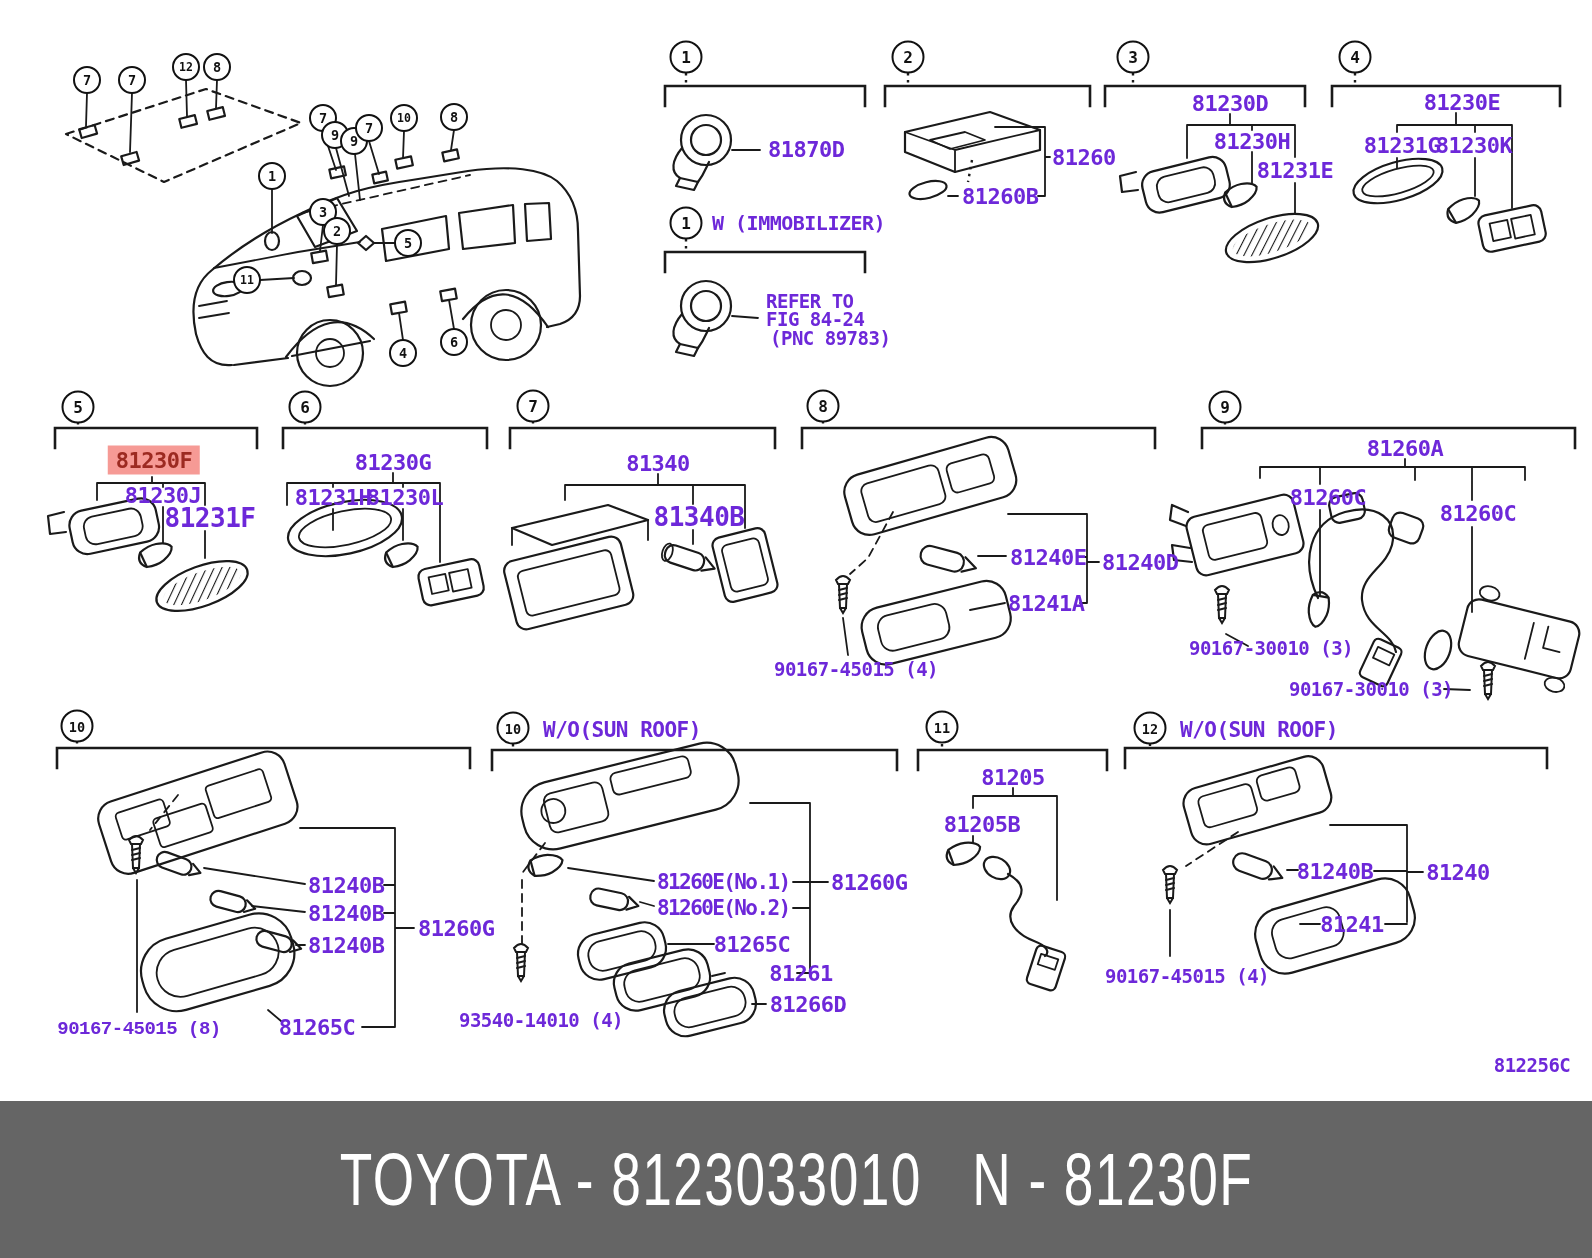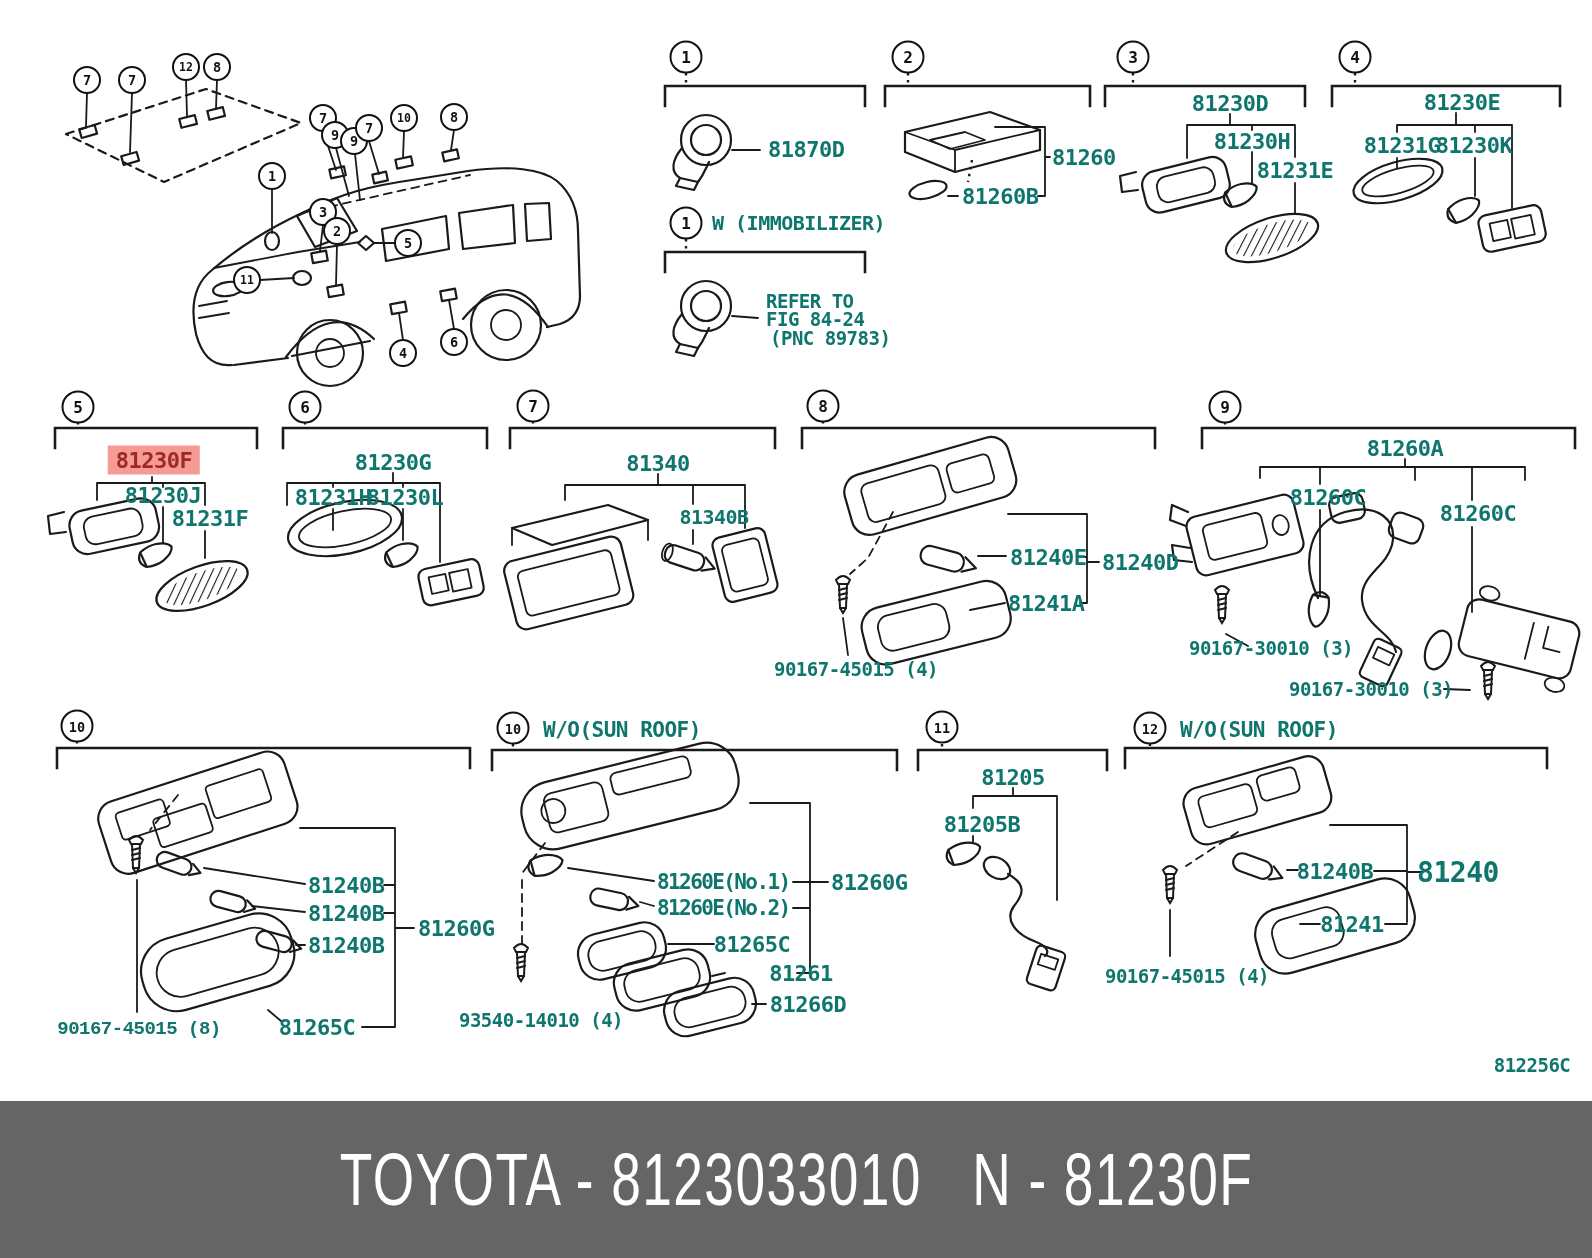--- a/index.html
+++ b/index.html
@@ -4,21 +4,21 @@
 <style>
   html,body{margin:0;padding:0;background:#fff;}
   #stage{position:relative;width:1592px;height:1258px;background:#fff;overflow:hidden;
          font-family:"DejaVu Sans Mono",monospace;}
   svg{position:absolute;left:0;top:0;}
   .ln{stroke:#1a1a1a;fill:none;stroke-width:2.2;stroke-linecap:round;stroke-linejoin:round;}
   .t{stroke:#1a1a1a;fill:none;stroke-width:1.8;stroke-linecap:round;stroke-linejoin:round;}
   .bk{stroke:#1a1a1a;fill:none;stroke-width:2.6;stroke-linecap:square;}
   .dsh{stroke-dasharray:8 6;}
   .dot{stroke:#1a1a1a;stroke-width:2.4;stroke-dasharray:2.5 4.5;fill:none;}
-  .lbl{position:absolute;font-family:"DejaVu Sans Mono",monospace;font-weight:700;color:#0f766e;
+  .lbl{position:absolute;font-family:"DejaVu Sans Mono",monospace;font-weight:700;color:#6d28d9;
        white-space:nowrap;letter-spacing:-0.5px;z-index:3;}
   .lbl.c{transform:translate(-50%,-50%);}
   .lbl.l{transform:translate(0,-50%);}
   .lbl.hl{padding:2px 8px;}
   .lbl.tight{letter-spacing:-1.6px;}
   .co{position:absolute;border:2.4px solid #111;border-radius:50%;background:#fff;z-index:3;
       display:flex;align-items:center;justify-content:center;font-weight:700;color:#111;
       transform:translate(-50%,-50%);font-family:"DejaVu Sans Mono",monospace;}
   .footer{position:absolute;left:0;top:1101px;width:1592px;height:157px;background:#656565;
           display:flex;align-items:center;justify-content:center;z-index:4;}
@@ -385,26 +385,26 @@
     <div class="lbl l" style="left: 1052px; top: 157px; font-size: 22px;">81260</div>
     <div class="lbl l" style="left: 962px; top: 196px; font-size: 22px;">81260B</div>
     <div class="lbl c" style="left: 1230px; top: 103px; font-size: 22px;">81230D</div>
     <div class="lbl c" style="left: 1252px; top: 141px; font-size: 22px;">81230H</div>
     <div class="lbl c" style="left: 1295px; top: 170px; font-size: 22px;">81231E</div>
     <div class="lbl c" style="left: 1462px; top: 102px; font-size: 22px;">81230E</div>
     <div class="lbl c" style="left: 1402px; top: 145px; font-size: 22px;">81231G</div>
     <div class="lbl c" style="left: 1474px; top: 145px; font-size: 22px;">81230K</div>
     <div class="lbl c hl" style="left: 154px; top: 460px; font-size: 22px; background: rgb(246, 154, 149); color: rgb(156, 42, 33);">81230F</div>
     <div class="lbl c" style="left: 163px; top: 495px; font-size: 22px;">81230J</div>
-    <div class="lbl c" style="left: 210px; top: 518px; font-size: 22px;">81231F</div>
+    <div class="lbl c" style="left: 210px; top: 518px; font-size: 26px;">81231F</div>
     <div class="lbl c" style="left: 393px; top: 462px; font-size: 22px;">81230G</div>
     <div class="lbl c" style="left: 333px; top: 497px; font-size: 22px;">81231H</div>
     <div class="lbl c" style="left: 405px; top: 497px; font-size: 22px;">81230L</div>
     <div class="lbl c" style="left: 658px; top: 463px; font-size: 22px;">81340</div>
-    <div class="lbl c" style="left: 714px; top: 517px; font-size: 20px;">81340B</div>
+    <div class="lbl c" style="left: 699px; top: 517px; font-size: 26px;">81340B</div>
     <div class="lbl l" style="left: 1010px; top: 557px; font-size: 22px;">81240E</div>
     <div class="lbl l" style="left: 1102px; top: 562px; font-size: 22px;">81240D</div>
     <div class="lbl l" style="left: 1008px; top: 603px; font-size: 22px;">81241A</div>
     <div class="lbl c" style="left: 856px; top: 669px; font-size: 19px;">90167-45015 (4)</div>
     <div class="lbl c" style="left: 1405px; top: 448px; font-size: 22px;">81260A</div>
     <div class="lbl c" style="left: 1328px; top: 497px; font-size: 22px;">81260C</div>
     <div class="lbl c" style="left: 1478px; top: 513px; font-size: 22px;">81260C</div>
     <div class="lbl c" style="left: 1271px; top: 648px; font-size: 19px;">90167-30010 (3)</div>
     <div class="lbl c" style="left: 1371px; top: 689px; font-size: 19px;">90167-30010 (3)</div>
     <div class="lbl l" style="left: 308px; top: 885px; font-size: 22px;">81240B</div>
@@ -418,21 +418,21 @@
     <div class="lbl l tight" style="left: 657px; top: 908px; font-size: 21px;">81260E(No.2)</div>
     <div class="lbl l" style="left: 831px; top: 882px; font-size: 22px;">81260G</div>
     <div class="lbl c" style="left: 752px; top: 944px; font-size: 22px;">81265C</div>
     <div class="lbl c" style="left: 761px; top: 973px; font-size: 22px; margin-left: 40px;">81261</div>
     <div class="lbl c" style="left: 808px; top: 1004px; font-size: 22px;">81266D</div>
     <div class="lbl c" style="left: 541px; top: 1020px; font-size: 19px;">93540-14010 (4)</div>
     <div class="lbl c" style="left: 1013px; top: 777px; font-size: 22px;">81205</div>
     <div class="lbl c" style="left: 982px; top: 824px; font-size: 22px;">81205B</div>
     <div class="lbl l" style="left: 1180px; top: 730px; font-size: 21px;">W/O(SUN ROOF)</div>
     <div class="lbl c" style="left: 1335px; top: 871px; font-size: 22px;">81240B</div>
-    <div class="lbl c" style="left: 1458px; top: 872px; font-size: 28px;">81240</div>
+    <div class="lbl c" style="left: 1458px; top: 872px; font-size: 22px;">81240</div>
     <div class="lbl c" style="left: 1352px; top: 924px; font-size: 22px;">81241</div>
     <div class="lbl c" style="left: 1187px; top: 976px; font-size: 19px;">90167-45015 (4)</div>
     <div class="lbl c" style="left: 1532px; top: 1065px; font-size: 19px;">812256C</div>
     <div class="co" style="left: 686px; top: 57px; width: 29px; height: 29px; font-size: 16px;">1</div>
     <div class="co" style="left: 686px; top: 223px; width: 29px; height: 29px; font-size: 16px;">1</div>
     <div class="co" style="left: 908px; top: 57px; width: 29px; height: 29px; font-size: 16px;">2</div>
     <div class="co" style="left: 1133px; top: 57px; width: 29px; height: 29px; font-size: 16px;">3</div>
     <div class="co" style="left: 1355px; top: 57px; width: 29px; height: 29px; font-size: 16px;">4</div>
     <div class="co" style="left: 78px; top: 407px; width: 29px; height: 29px; font-size: 16px;">5</div>
     <div class="co" style="left: 305px; top: 407px; width: 29px; height: 29px; font-size: 16px;">6</div>

